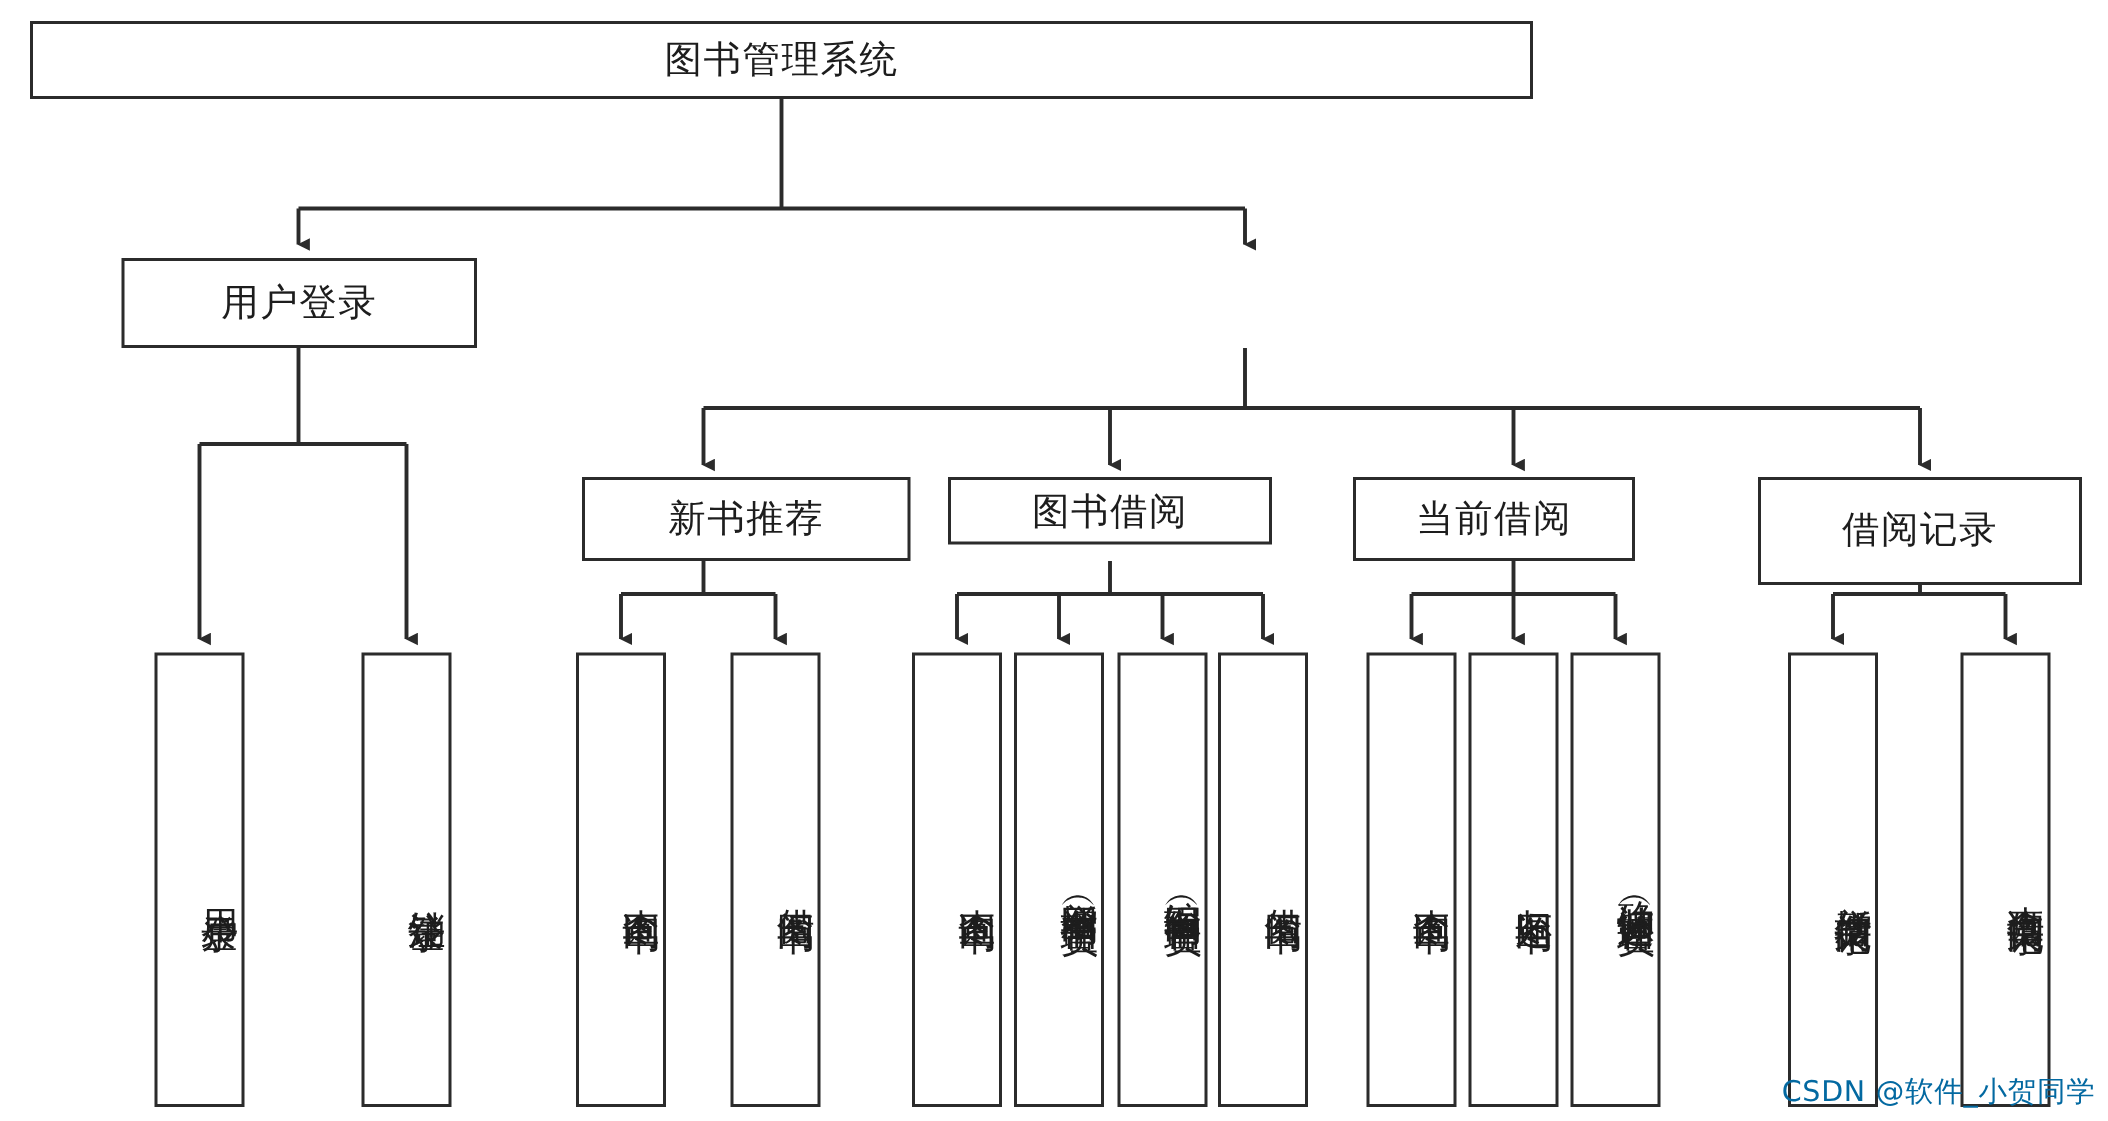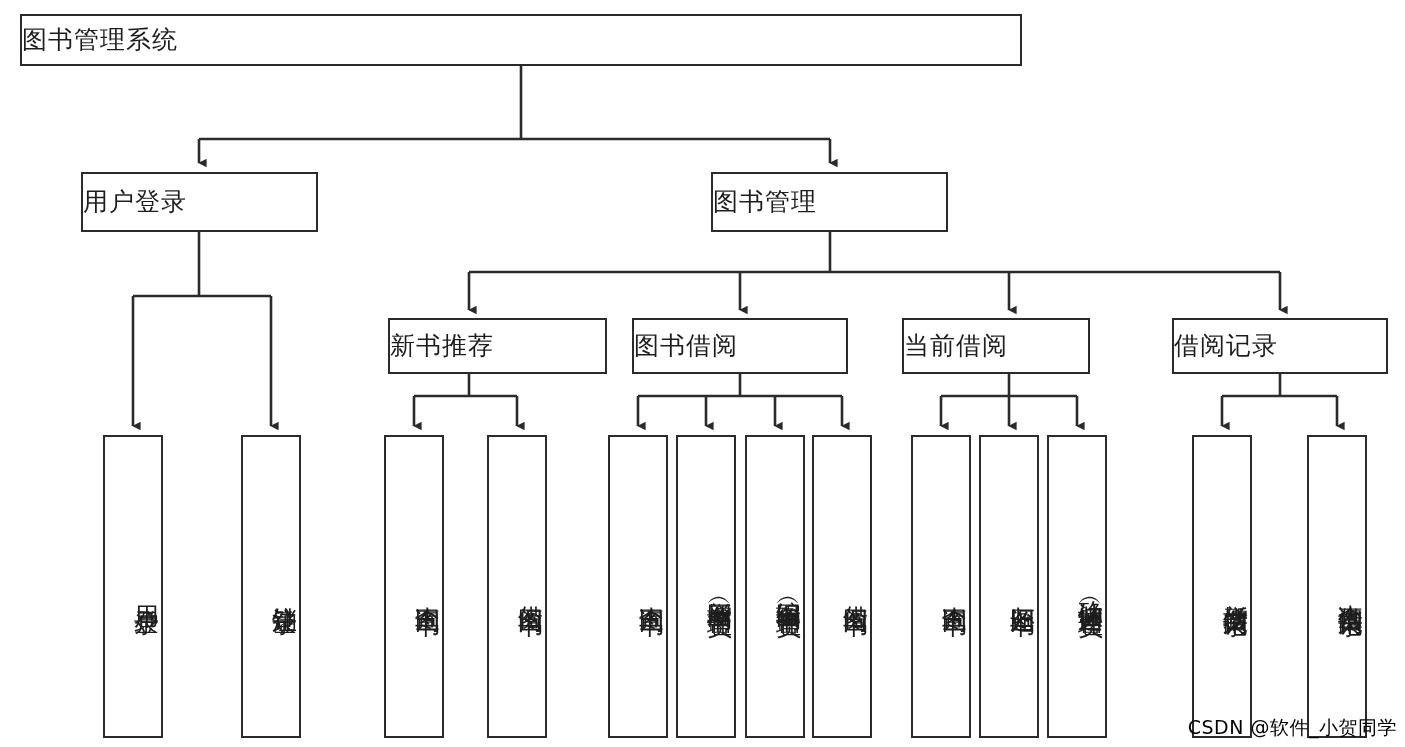--- a/index.html
+++ b/index.html
@@ -26,20 +26,21 @@
     height: 747px;
     pointer-events: none;
   }
   .node {
     position: absolute;
     box-sizing: border-box;
     background: #ffffff;
     border: 2.5px solid #2b2b2b;
     display: flex;
     align-items: center;
+    justify-content: center;
     color: #1d1d1d;
   }
   .node-h {
     font-size: 25px;
     letter-spacing: 1px;
     line-height: 1.1;
     white-space: nowrap;
   }
   .node-root {
     font-size: 25px;
@@ -53,21 +54,21 @@
     letter-spacing: 2px;
     align-items: flex-start;
     justify-content: center;
     padding-top: 6px;
   }
   .watermark {
     position: absolute;
     right: 8px;
     bottom: 6px;
     font-size: 19px;
-    color: #000000;
+    color: #0369a1;
     letter-spacing: 0.5px;
     white-space: nowrap;
     user-select: none;
   }
 </style>
 </head>
 <body>
 
 <div id="diagram-root">
 
@@ -121,34 +122,31 @@
     </g>
   </svg>
 
   <div class="node node-h node-root" style="left:20px; top:14px; width:1002px; height:52px;">
     <span>图书管理系统</span>
   </div>
 
   <div class="node node-h" style="left:81px; top:172px; width:237px; height:60px;">
     <span>用户登录</span>
   </div>
-  <div class="node node-h" style="left:711px; top:172px; width:237px; height:60px;">
-    <span>图书管理</span>
-  </div>
 
   <div class="node node-h" style="left:360px; top:318px; width:219px; height:56px;margin-left:28px;">
     <span>新书推荐</span>
   </div>
-  <div class="node node-h" style="left:632px; top:318px; width:216px; height:56px;">
+  <div class="node node-h" style="left:632px; top:318px; width:216px; height:45px;">
     <span>图书借阅</span>
   </div>
   <div class="node node-h" style="left:902px; top:318px; width:188px; height:56px;">
     <span>当前借阅</span>
   </div>
-  <div class="node node-h" style="left:1172px; top:318px; width:216px; height:56px;font-family:Liberation Serif, serif;">
+  <div class="node node-h" style="left:1172px; top:318px; width:216px; height:72px;font-family:Liberation Serif, serif;">
     <span>借阅记录</span>
   </div>
 
   <div class="node node-v" style="left:103px; top:435px; width:60px; height:303px;">
     <span>用户登录</span>
   </div>
   <div class="node node-v" style="left:241px; top:435px; width:60px; height:303px;">
     <span>注销登录</span>
   </div>
 

